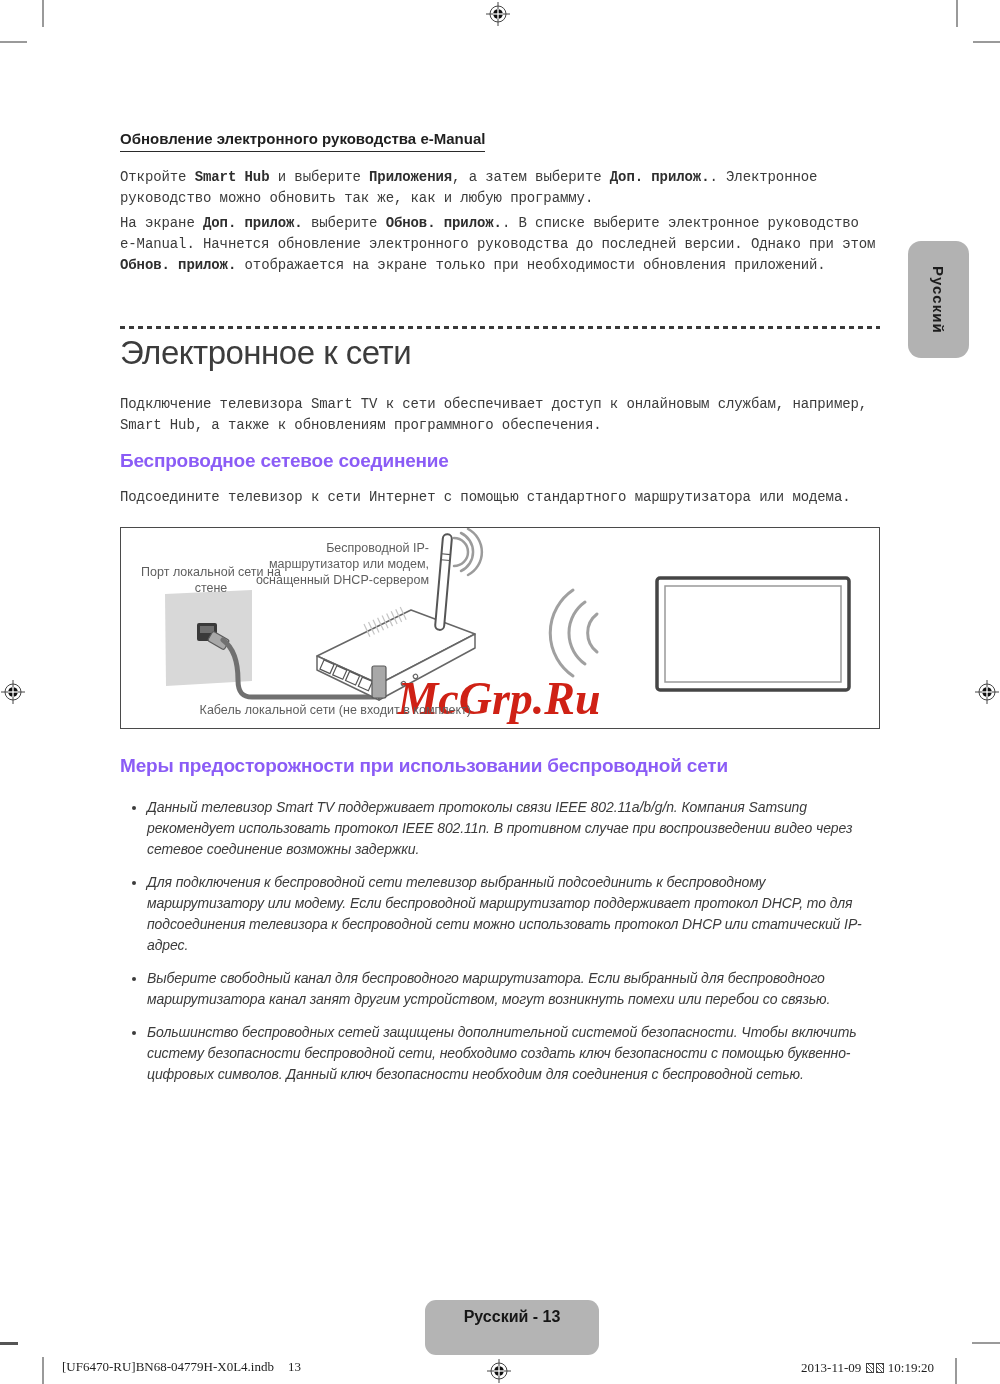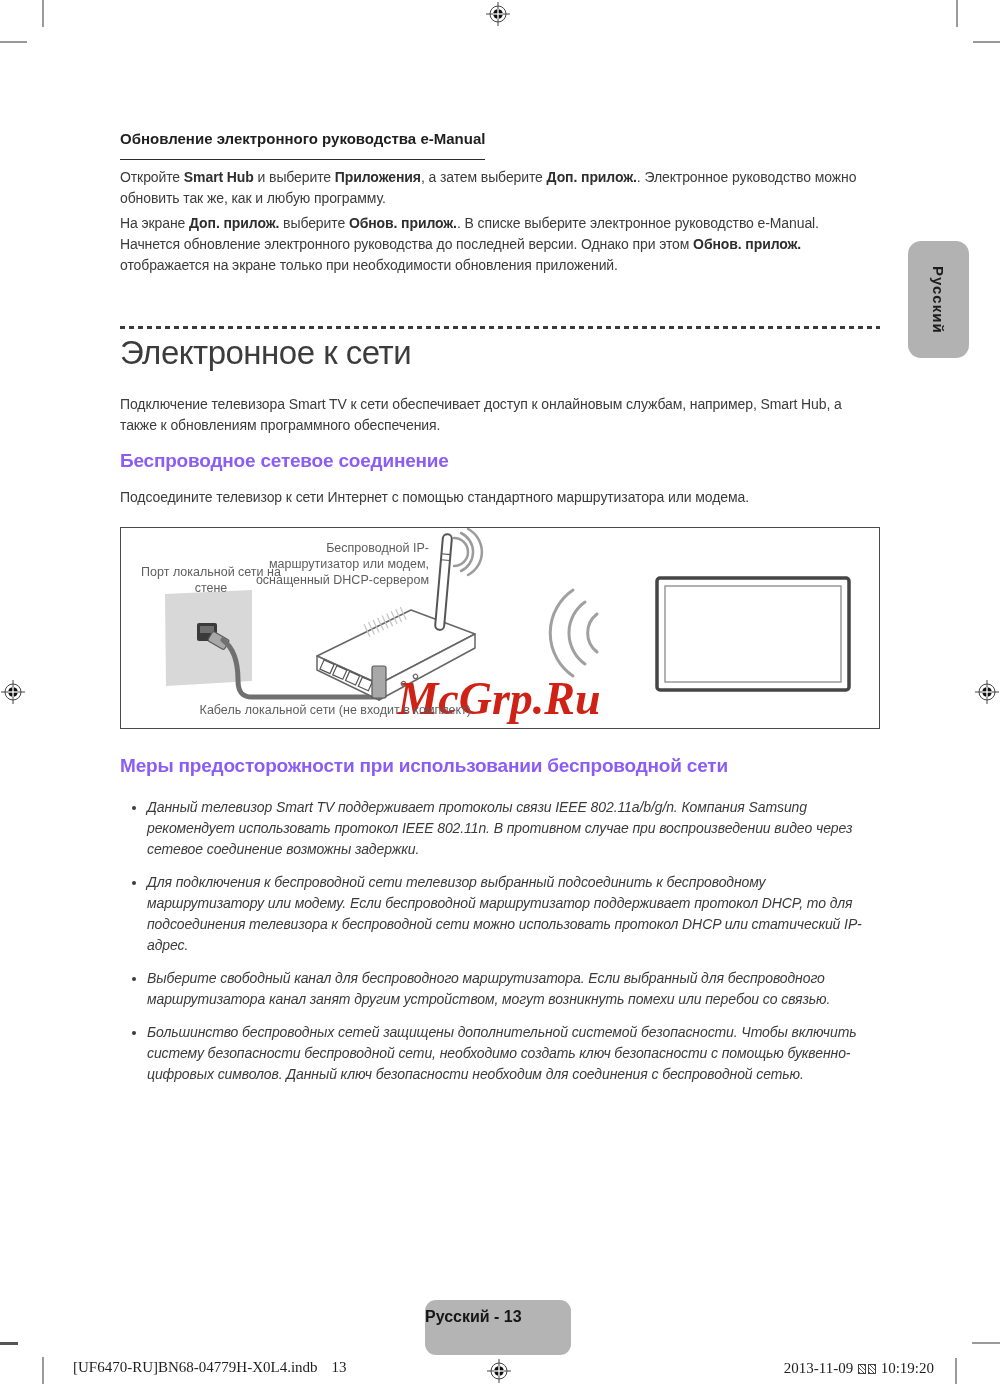--- a/index.html
+++ b/index.html
@@ -10,22 +10,22 @@
   }
   .abs { position:absolute; }
   .col { left:120px; width:760px; }
 
   
   .cropline { position:absolute; background:#9a9a9a; }
   .regmark  { position:absolute; width:24px; height:24px; }
 
   
   .h-small { font-size:15px; font-weight:bold; color:#1f1f1f; }
-  .h-small span { border-bottom:1.5px solid #2a2a2a; padding-bottom:12px; }
-  .para { font-size:14px; line-height:21px; letter-spacing:-0.1px; }
+  .h-small span { border-bottom:1.5px solid #2a2a2a; padding-bottom:4px; }
+  .para { font-size:14px; line-height:21px; letter-spacing:-0.1px;font-family:Liberation Mono, monospace; }
   .para b { font-weight:bold; color:#2e2e2e; }
   .divider { height:2.5px;
     background:repeating-linear-gradient(to right,#3a3a3a 0 5px,transparent 5px 9px); }
   .h-big { font-size:33px; font-weight:300; color:#3c3c3c; letter-spacing:-0.5px; }
   .h-mid { font-size:19px; font-weight:bold; color:#8b5cf6; letter-spacing:-0.2px; }
 
   
   .diagram { top:527px; height:202px; border:1px solid #4a4a4a; }
   .diagram svg { position:absolute; left:0; top:0; }
   .diagram-label { position:absolute; font-size:12.5px; line-height:1.28; color:#5e5e5e; }
@@ -35,26 +35,26 @@
 
   
   ul.prec { list-style:disc; padding-left:27px; }
   ul.prec li { font-size:14px; line-height:21px; letter-spacing:-0.1px; margin-bottom:12px; color:#3b3b3b;font-style:italic; }
 
   
   .side-tab { left:908px; top:241px; width:61px; height:117px; background:#b2b2b2;
     border-radius:13px; display:flex; align-items:center; justify-content:center; }
   .side-tab span { writing-mode:vertical-rl; font-size:15px; font-weight:bold;
     color:#1d1d1d; letter-spacing:1px; }
-  .footer-box { left:425px; top:1300px; width:146px; height:55px; background:#b4b4b4;
-    border-radius:11px; text-align:left; }
+  .footer-box { left:425px; top:1300px; width:174px; height:55px; background:#b4b4b4;
+    border-radius:11px; text-align:center; }
   .footer-box div { margin-top:8px; font-size:16px; font-weight:bold; color:#161616; }
 
   
-  .print-info { font-family:"Liberation Serif","DejaVu Serif",serif; font-size:15px; color:#1e1e1e;margin-left:11px; }
+  .print-info { font-family:"Liberation Serif","DejaVu Serif",serif; font-size:13px; color:#1e1e1e; }
   .pi-left  { left:62px; top:1359px; }
   .pi-right { right:66px; top:1360px; }
   .pagegap { display:inline-block; width:14px; }
   .tofu { display:inline-block; width:8px; height:10px; border:1px solid #444; margin:0 1px;
     vertical-align:-1px;
     background:repeating-linear-gradient(45deg,#555 0 1px,transparent 1px 3px); }
 </style>
 </head>
 <body>
 

